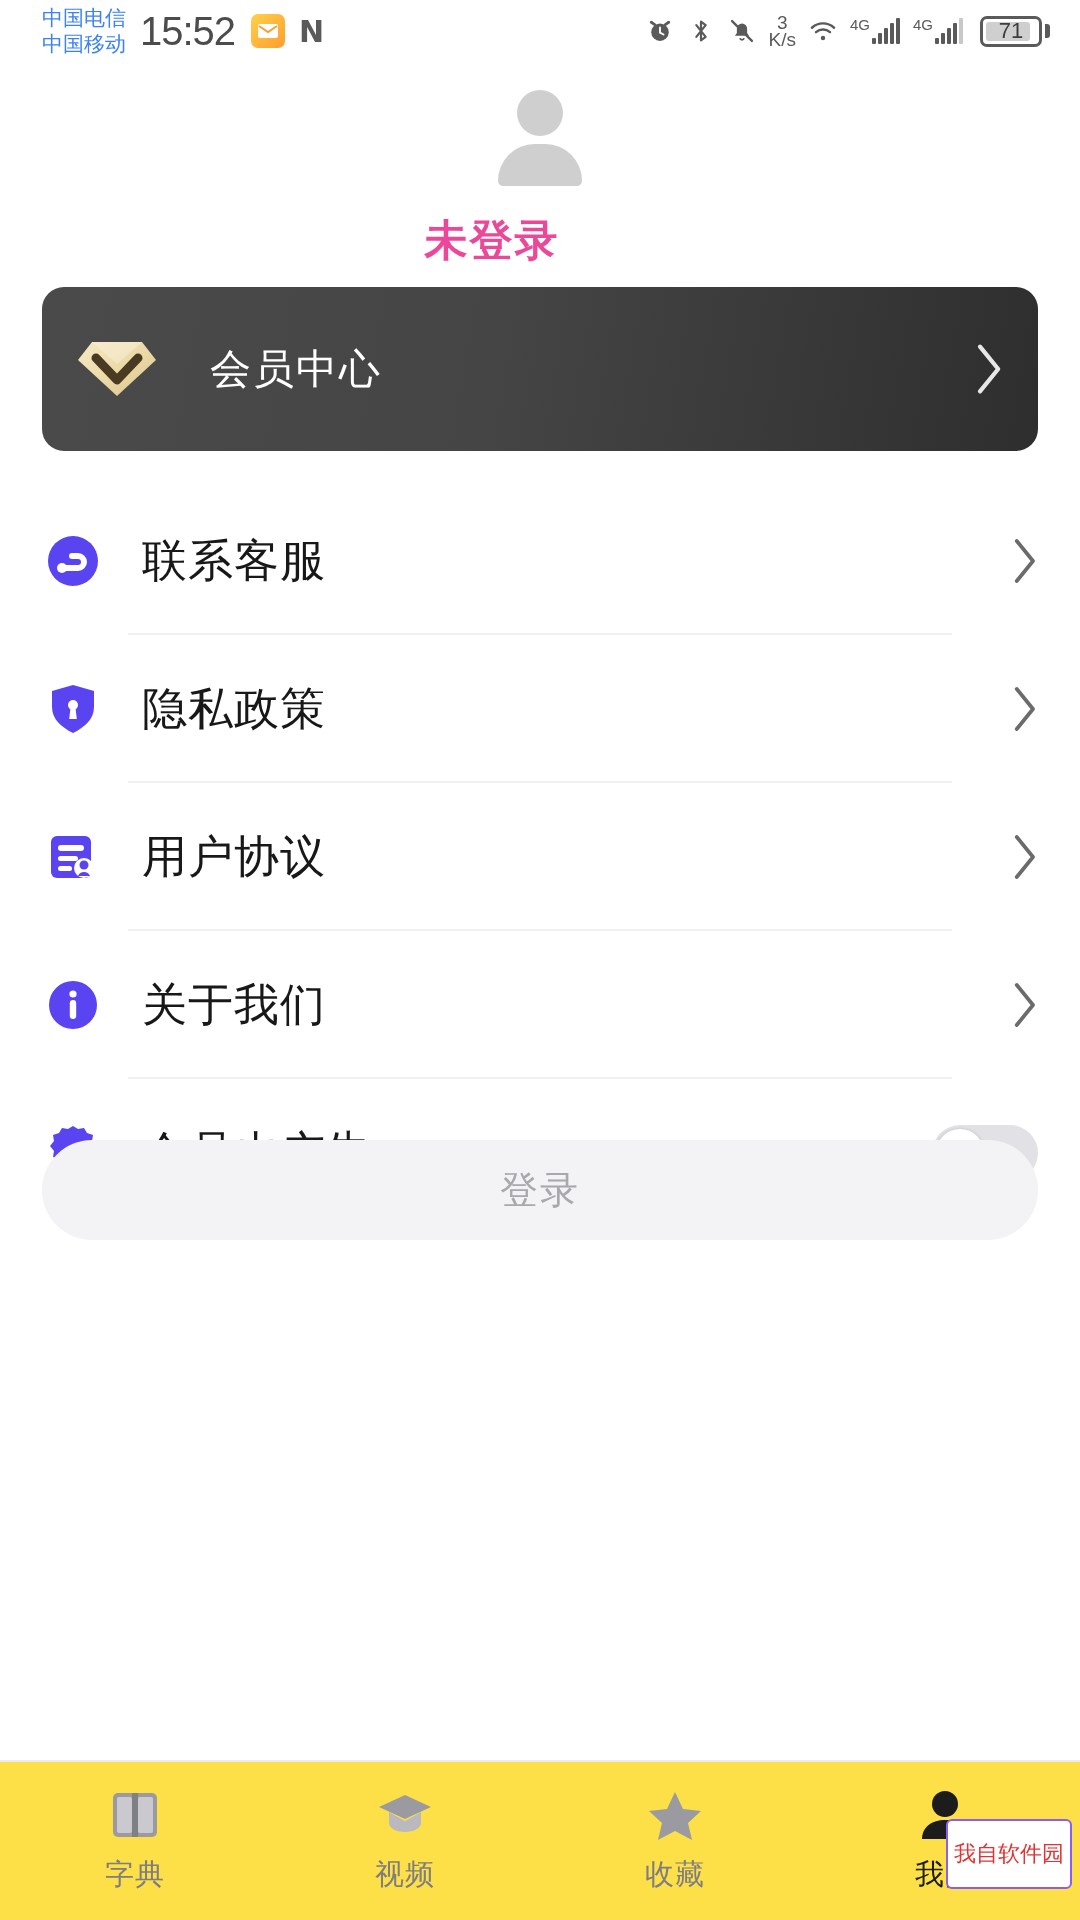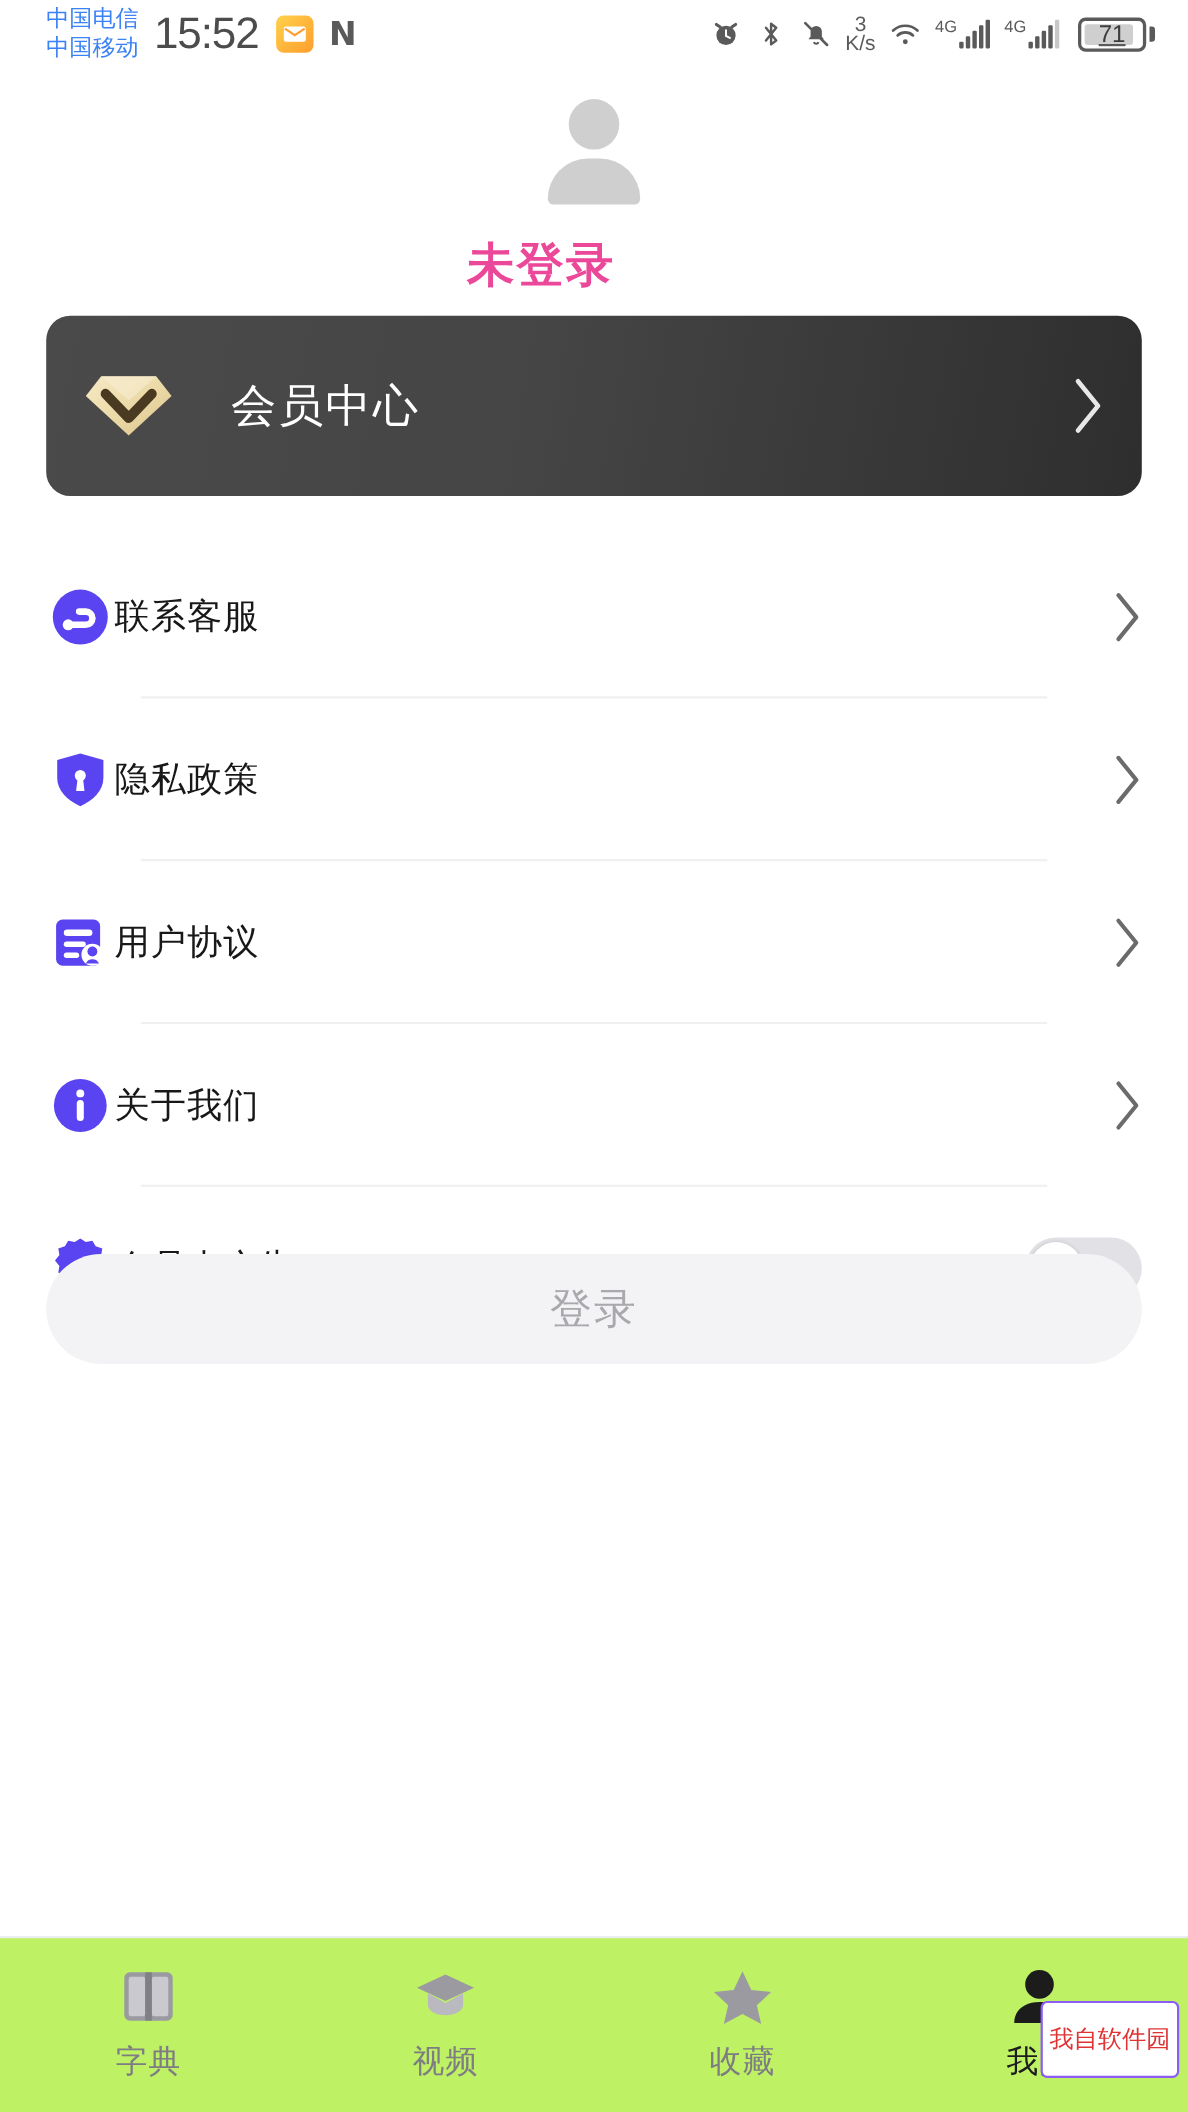--- a/index.html
+++ b/index.html
@@ -46,21 +46,21 @@
   .g4{ font-size:15px; color:#5a5a5a; line-height:11px; margin-bottom:14px;}
   .bars{ display:flex; align-items:flex-end; gap:2px; height:26px; }
   .bars i{ display:block; width:4px; background:#5a5a5a; border-radius:1px; }
   .bars i:nth-child(1){height:6px;}
   .bars i:nth-child(2){height:11px;}
   .bars i:nth-child(3){height:16px;}
   .bars i:nth-child(4){height:21px;}
   .bars i:nth-child(5){height:26px;}
   .bars.dim i:nth-child(5){background:#c8c8c8;}
   .battery{
-    display:flex; align-items:center; margin-left:4px;text-decoration:underline;
+    display:flex; align-items:center; margin-left:4px;
   }
   .batt-body{
     width:62px; height:31px; border:3px solid #5a5a5a; border-radius:7px;
     display:flex; align-items:center; justify-content:center; position:relative;
   }
   .batt-fill{
     position:absolute; left:3px; top:3px; bottom:3px; width:44px;
     background:#cfcfcf; border-radius:3px;
   }
   .batt-num{ position:relative; font-size:22px; color:#3d3d3d; font-weight:500; }
@@ -109,21 +109,21 @@
     position:relative; height:148px;
     display:flex; align-items:center; padding:0 42px;
   }
   .menu-row .divider{
     position:absolute; left:128px; right:128px; bottom:0; height:2px;
     background:#f0f0f2;
   }
   .m-icon{ width:62px; height:62px; flex:none; display:flex; align-items:center; justify-content:center;}
   .m-icon svg{ width:62px; height:62px; display:block; }
   .m-label{
-    font-size:32px; color:#181818; letter-spacing:1px;
+    margin-left:38px; font-size:45px; color:#181818; letter-spacing:1px;
   }
   .m-chevron{ margin-left:auto; color:#6b6b6b; }
 
   
   .toggle{
     margin-left:auto; width:106px; height:56px; border-radius:28px;
     background:#e2e2e6; position:relative; flex:none;
   }
   .toggle .knob{
     position:absolute; left:4px; top:4px; width:48px; height:48px;
@@ -135,21 +135,21 @@
   .login-btn{
     position:absolute; top:1140px; left:42px; width:996px; height:100px;
     background:#f3f3f5; border-radius:50px;
     display:flex; align-items:center; justify-content:center;
     font-size:38px; color:#a8a8ad; letter-spacing:2px;
   }
 
   
   .tabbar{
     position:absolute; left:0; bottom:0; width:1080px; height:160px;
-    background:#bef264; border-top:2px solid #ececef;
+    background:#fde047; border-top:2px solid #ececef;
     display:flex; align-items:center;
   }
   .tab{
     flex:1; display:flex; flex-direction:column; align-items:center; gap:12px;
     position:relative;
   }
   .tab svg{ display:block; }
   .tab-label{ font-size:29px; color:#7d7d82; letter-spacing:1px; }
   .tab.active .tab-label{ color:#1c1c1c; }
   .watermark{

